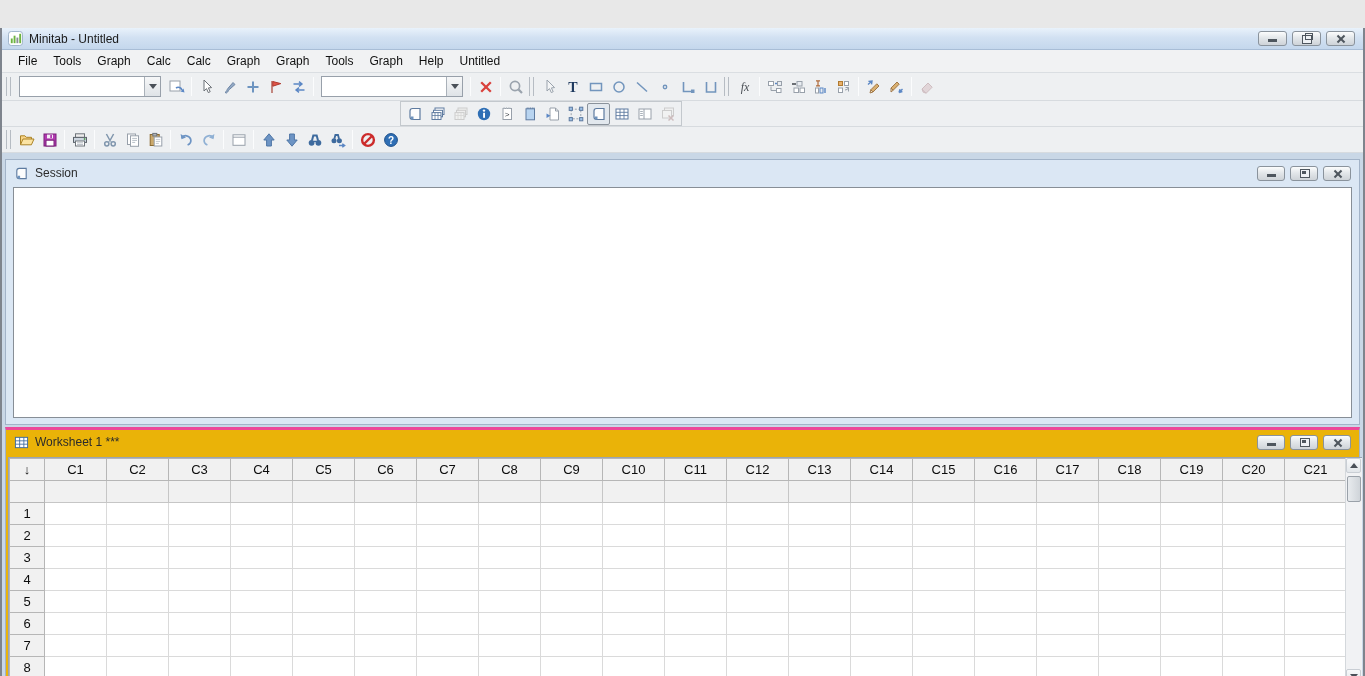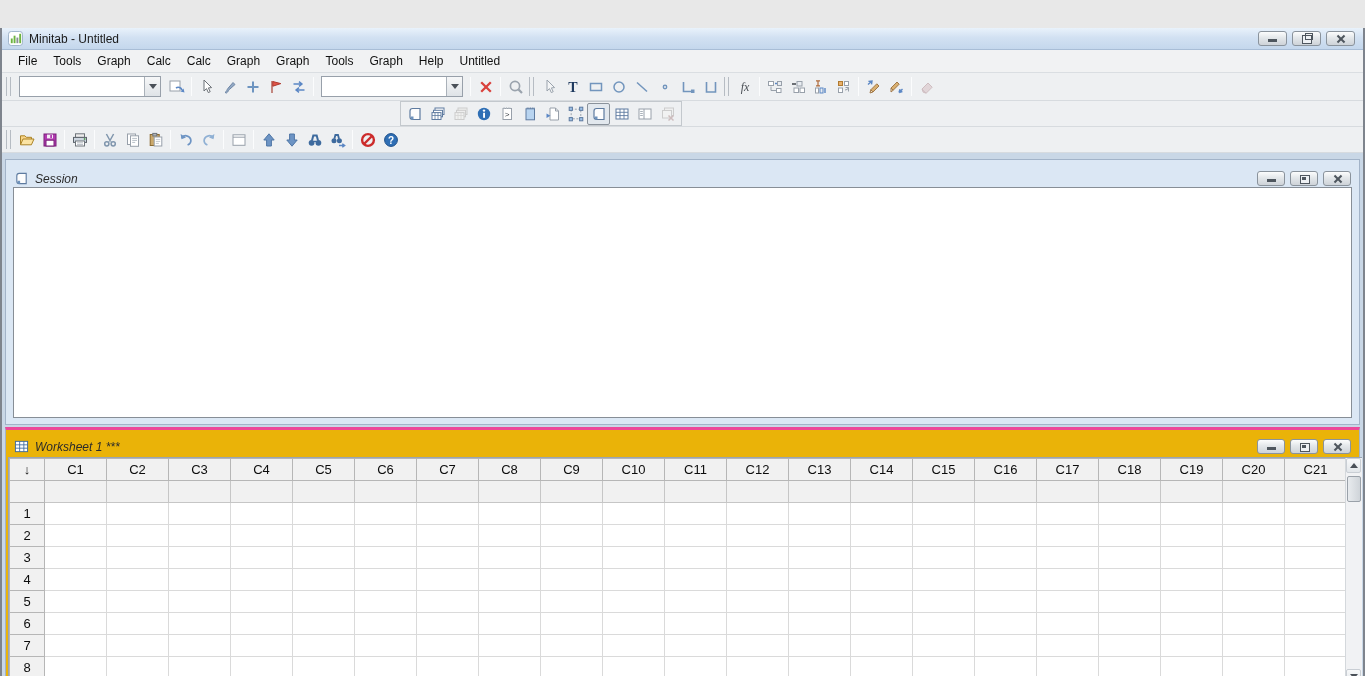--- a/index.html
+++ b/index.html
@@ -38,21 +38,21 @@
   .sep{width:1px;height:19px;background:#c6cbd0;border-right:1px solid #fbfcfd;margin:0 3px;}
   .grip{width:5px;height:19px;border-left:1px solid #b6bcc3;border-right:1px solid #b6bcc3;margin:0 4px 0 2px;}
   .combo{width:142px;height:21px;border:1px solid #98a0aa;background:#fff;display:flex;margin:0 4px;}
   .combo-field{flex:1;}
   .combo-btn{width:16px;border-left:1px solid #aab1b9;background:linear-gradient(#f6f7f8,#dfe3e7);
     display:flex;align-items:center;justify-content:center;}
   .dn{width:0;height:0;border-left:4px solid transparent;border-right:4px solid transparent;border-top:5px solid #4a5058;}
   
   .mdi{position:absolute;left:0;right:0;top:125px;bottom:0;background:#c9d7e6;}
   .childwin{position:absolute;background:#dbe7f4;border:1px solid #a2b3c8;}
-  .child-title{height:26px;display:flex;align-items:flex-end;padding:0 8px;font-size:12px;color:#2b2b2b;font-style:italic;}
+  .child-title{height:26px;display:flex;align-items:center;padding:12px 8px;font-size:12px;color:#2b2b2b;}
   .child-title .ctext{margin-left:6px;}
   .cbtns{margin-left:auto;display:flex;gap:5px;}
   .cbtn{width:28px;height:15px;border:1px solid #8a939c;border-radius:3px;
     background:linear-gradient(#fcfdfd,#e3e7ea 45%,#ced3d8);display:flex;align-items:center;justify-content:center;}
   #session-win{left:3px;right:3px;top:6px;height:266px;}
   .session-content{position:absolute;left:7px;right:7px;top:27px;bottom:6px;background:#fff;border:1px solid #878e96;}
   #worksheet-win{left:3px;right:3px;top:274px;bottom:0;background:#eab308;border-top:3px solid #ec4899;}
   #worksheet-win .child-title{height:24px;}
   
   .gridwrap{position:absolute;left:2px;top:27px;width:1354px;height:226px;background:#fff;overflow:hidden;border:1px solid #9aa5b2;border-right:none;border-bottom:none;}

